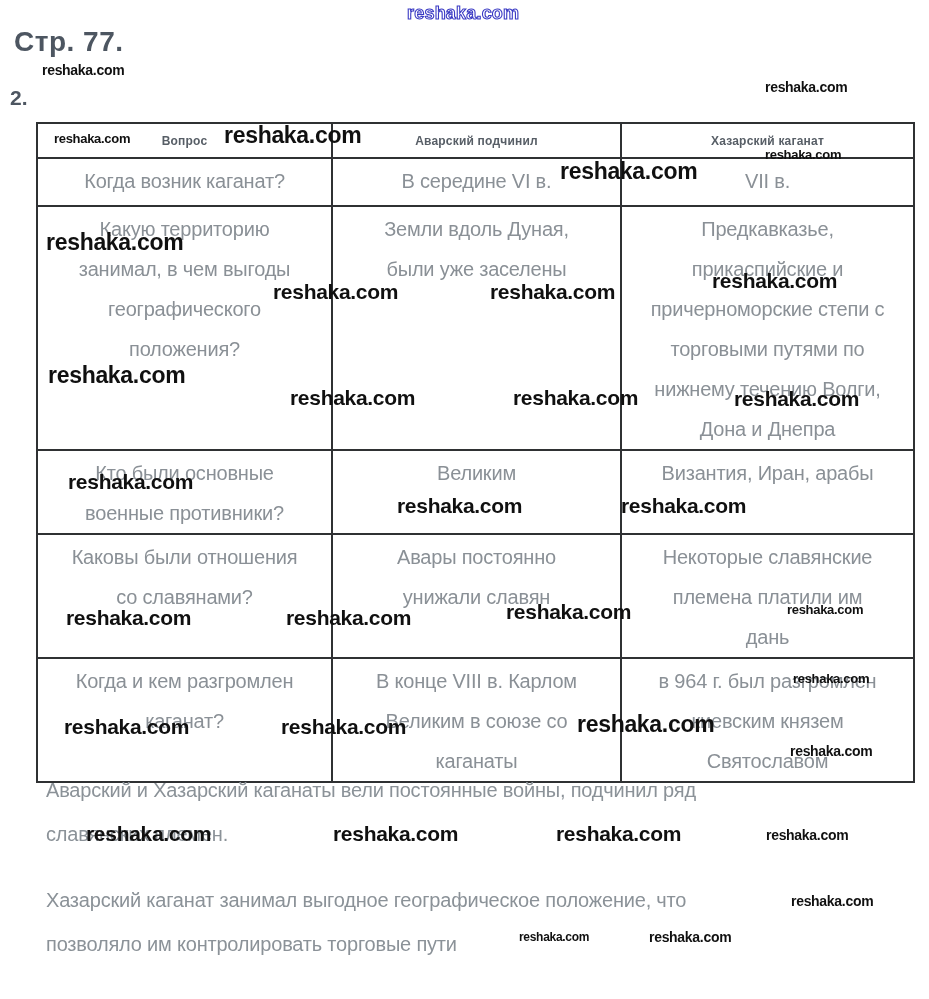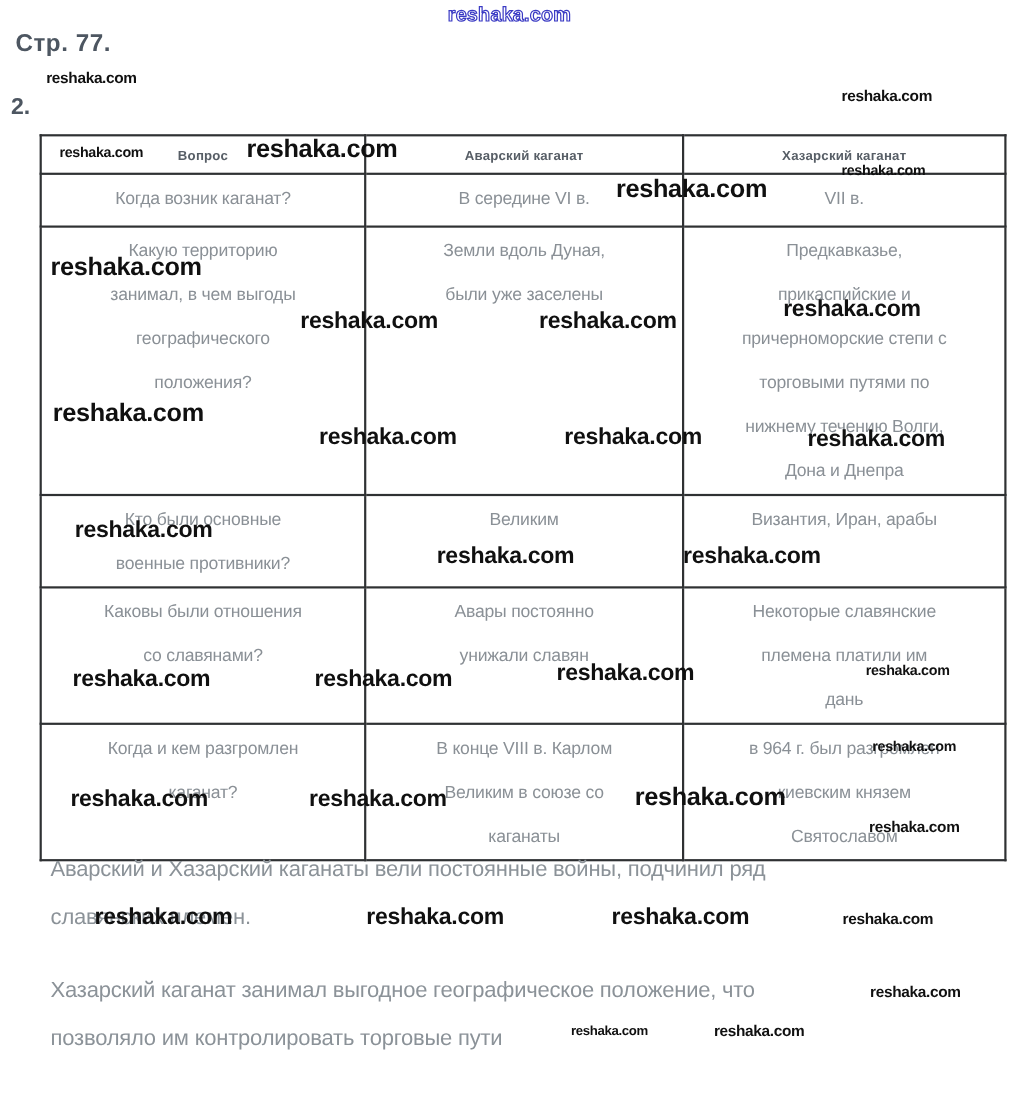--- a/index.html
+++ b/index.html
@@ -4,42 +4,42 @@
 <style>
   html,body { margin:0; padding:0; }
   body {
     width:929px; height:999px; position:relative;
     background:#ffffff;
     font-family:"Liberation Sans", sans-serif;
     overflow:hidden;
   }
   .page-title {
     position:absolute; left:14px; top:26px;
-    font-size:22px; font-weight:700; color:#4d5661; letter-spacing:0.5px;
+    font-size:28px; font-weight:700; color:#4d5661; letter-spacing:0.5px;
   }
   .item-number {
     position:absolute; left:10px; top:86px;
     font-size:21px; font-weight:700; color:#4d5661;
   }
   table.answers {
     position:absolute; left:36px; top:122px;
     border-collapse:collapse; table-layout:fixed; width:877px;
   }
   table.answers col.c1 { width:295px; }
   table.answers col.c2 { width:289px; }
   table.answers col.c3 { width:293px; }
   table.answers th, table.answers td {
     border:2px solid #2f3133; padding:0; overflow:hidden;
   }
   table.answers th {
     height:33px; font-size:12px; font-weight:700; color:#575e66;
     text-align:center; vertical-align:middle; letter-spacing:0.2px;
   }
   table.answers td {
-    font-size:16px; color:#8a9096; text-align:center; vertical-align:top;
+    font-size:20px; color:#8a9096; text-align:center; vertical-align:top;
     padding-top:2px; line-height:40px; white-space:pre-line; letter-spacing:-0.2px;
   }
   tr.r1 td { height:44px; }
   tr.r2 td { height:234px; }
   tr.r3 td { height:76px; }
   tr.r4 td { height:110px;border-radius:14px; }
   tr.r5 td { height:117px; }
   .summary-para {
     position:absolute; left:46px; width:800px;
     font-size:20px; line-height:44px; color:#8b9298;
@@ -69,21 +69,21 @@
 
 <table class="answers">
   <colgroup>
       <col class="c1">
       <col class="c2">
       <col class="c3">
     </colgroup>
   <tbody>
       <tr>
     <th>Вопрос</th>
-    <th>Аварский каганат</th>
+    <th>Аварский подчинил</th>
     <th>Хазарский каганат</th>
   </tr>
   <tr class="r1">
     <td>Когда возник каганат?</td>
     <td>В середине VI в.</td>
     <td>VII в.</td>
   </tr>
   <tr class="r2">
     <td>Какую территорию
 занимал, в чем выгоды

